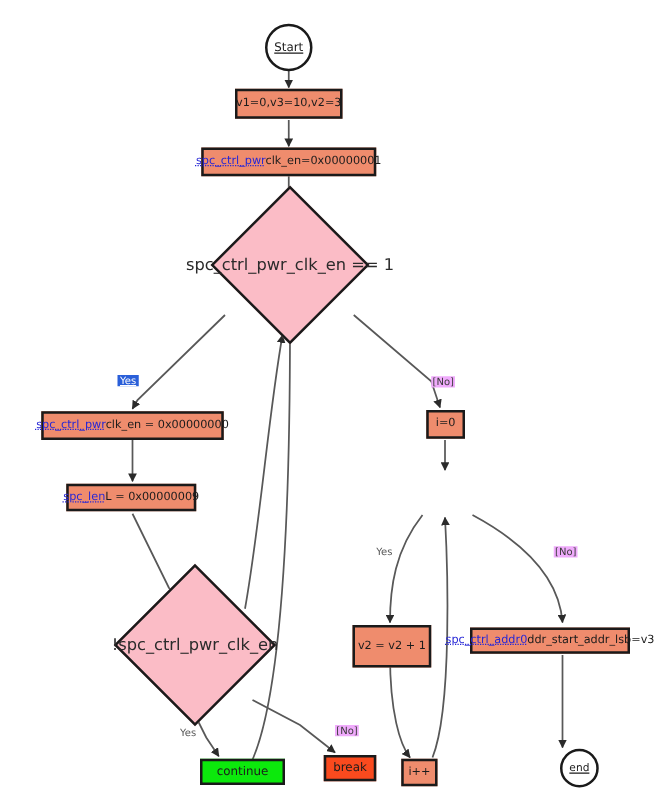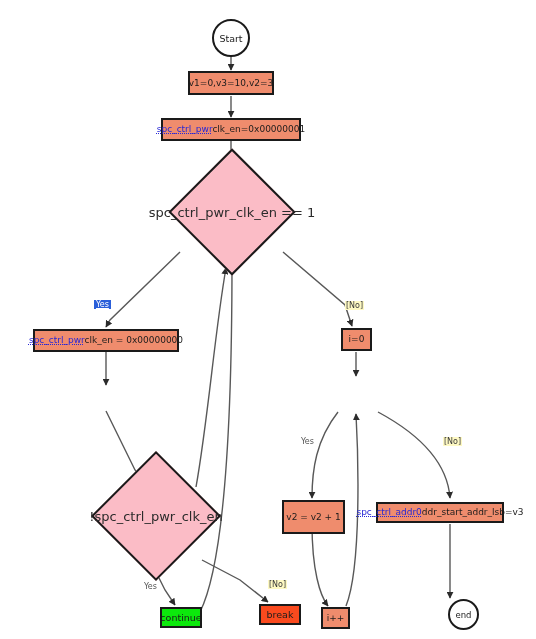--- a/index.html
+++ b/index.html
@@ -18,21 +18,21 @@
   .rect{
     background:#ef8c6d;border:2px solid #1a1a1a;
     font-size:9px;color:#1c1c1c;white-space:nowrap;
     padding:0 5px;line-height:1;
   }
   .rect.small{font-size:9px;padding:0 3px;}
 
   
   .circle{
     border:2px solid #1a1a1a;border-radius:50%;
-    background:#ffffff;font-size:9.5px;color:#1c1c1c;
+    background:#ffffff;font-size:9.5px;color:#1c1c1c;text-decoration:underline;
   }
 
   
   .diamond-wrap{position:absolute;}
   .diamond-shape{position:absolute;left:0;top:0;width:100%;height:100%;
     background:#fbbcc6;border:2px solid #1a1a1a;
     transform:rotate(45deg);box-sizing:border-box;}
   .diamond-label{position:absolute;left:0;top:0;width:100%;height:100%;
     display:flex;align-items:center;justify-content:center;
     font-size:13px;color:#2b2b2b;white-space:nowrap;z-index:2;}
@@ -42,21 +42,21 @@
   .term-red{background:#fa4a1e;border:2px solid #1a1a1a;
     font-size:9.5px;color:#1c1c1c;}
 
   
   .lnk{color:#2727d6;text-decoration:underline;
        text-decoration-style:solid;}
   .lnk.dotted{text-decoration-style:dotted;}
 
   
   .elabel{position:absolute;font-size:8px;color:#3a3a3a;
-    background:#fef9c3;padding:0 1px;line-height:1.15;white-space:nowrap;}
+    background:#f0abfc;padding:0 1px;line-height:1.15;white-space:nowrap;}
   .elabel.plain{background:transparent;color:#555;}
   .elabel.sel{background:#2a5fd9;color:#ffffff;
     text-decoration:underline;padding:0 2px;}
 </style>
 </head>
 <body>
 
 <div id="canvas">
 
   <svg id="edges" viewBox="0 0 536 639">
@@ -125,31 +125,36 @@
   <div class="elabel sel" style="left:94px;top:300px;">Yes</div>
 
   <div class="elabel" style="left:345px;top:301px;">[No]</div>
 
   <div class="node rect" style="left:33px;top:329px;width:146px;height:23px;">
     <span>
       <span class="lnk dotted">spc_ctrl_pwr</span><span>clk_en = 0x00000000</span>
     </span>
   </div>
 
+  <div class="node rect" style="left:53px;top:387px;width:104px;height:22px;">
+    <span>
+      <span class="lnk dotted">spc_len</span><span>L = 0x00000009</span>
+    </span>
+  </div>
 
   <div class="diamond-wrap" style="left:86px;top:470px;width:140px;height:92px;">
     <div class="diamond-shape" style="left:24px;top:0px;width:92px;height:92px;"></div>
     <div class="diamond-label">!spc_ctrl_pwr_clk_en</div>
   </div>
 
   <div class="elabel plain" style="left:143px;top:582px;">Yes</div>
 
   <div class="elabel" style="left:268px;top:580px;">[No]</div>
 
-  <div class="node term-green" style="left:160px;top:607px;width:42px;height:21px;">
+  <div class="node term-green" style="left:160px;top:607px;width:68px;height:21px;">
     <span>continue</span>
   </div>
 
   <div class="node term-red" style="left:259px;top:604px;width:42px;height:21px;">
     <span>break</span>
   </div>
 
   <div class="node rect small" style="left:341px;top:328px;width:31px;height:23px;">
     <span>i=0</span>
   </div>

